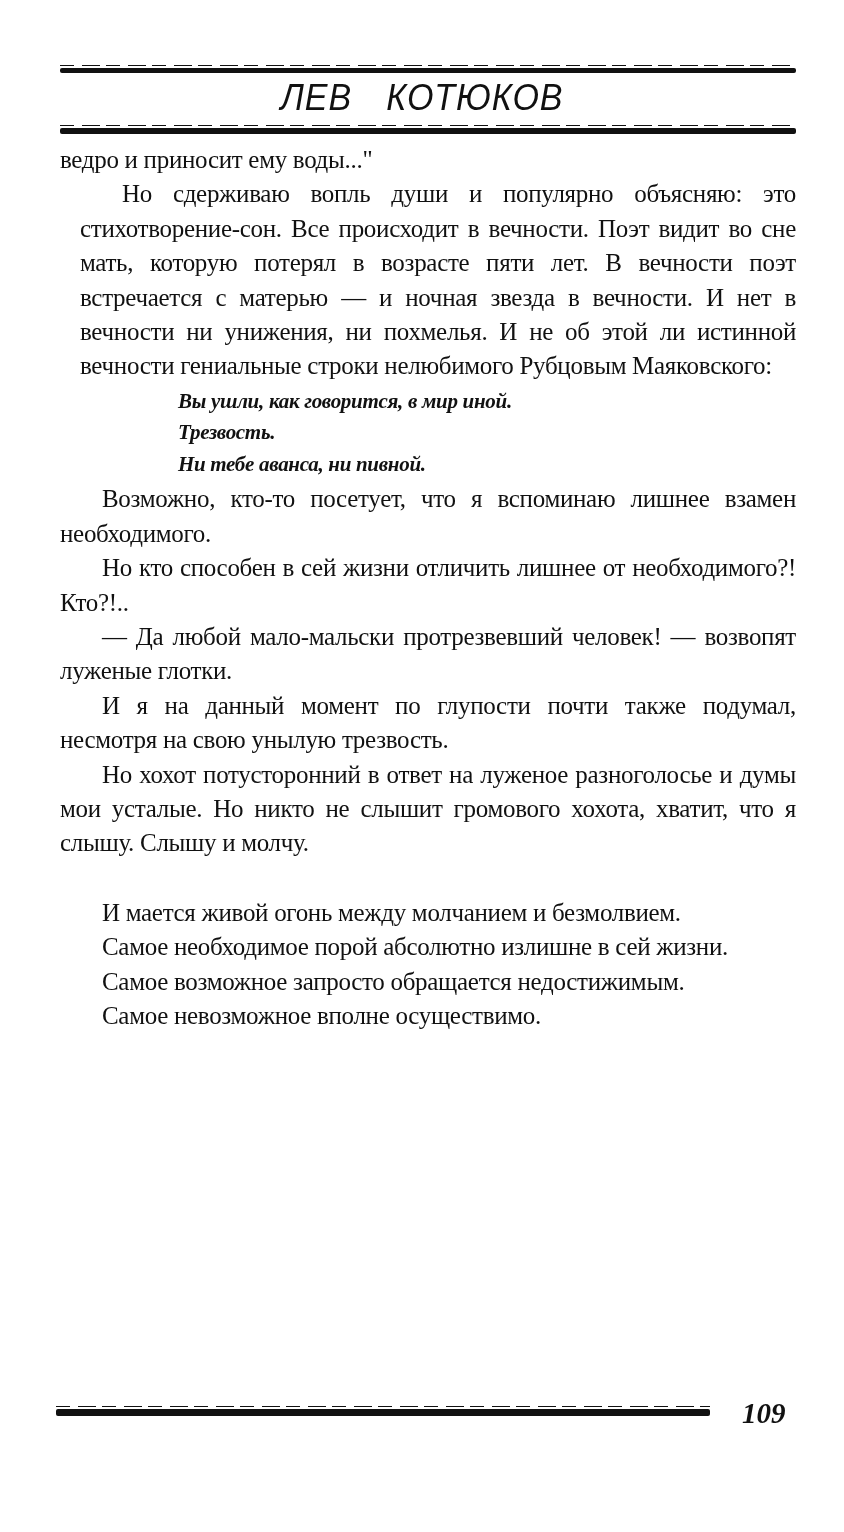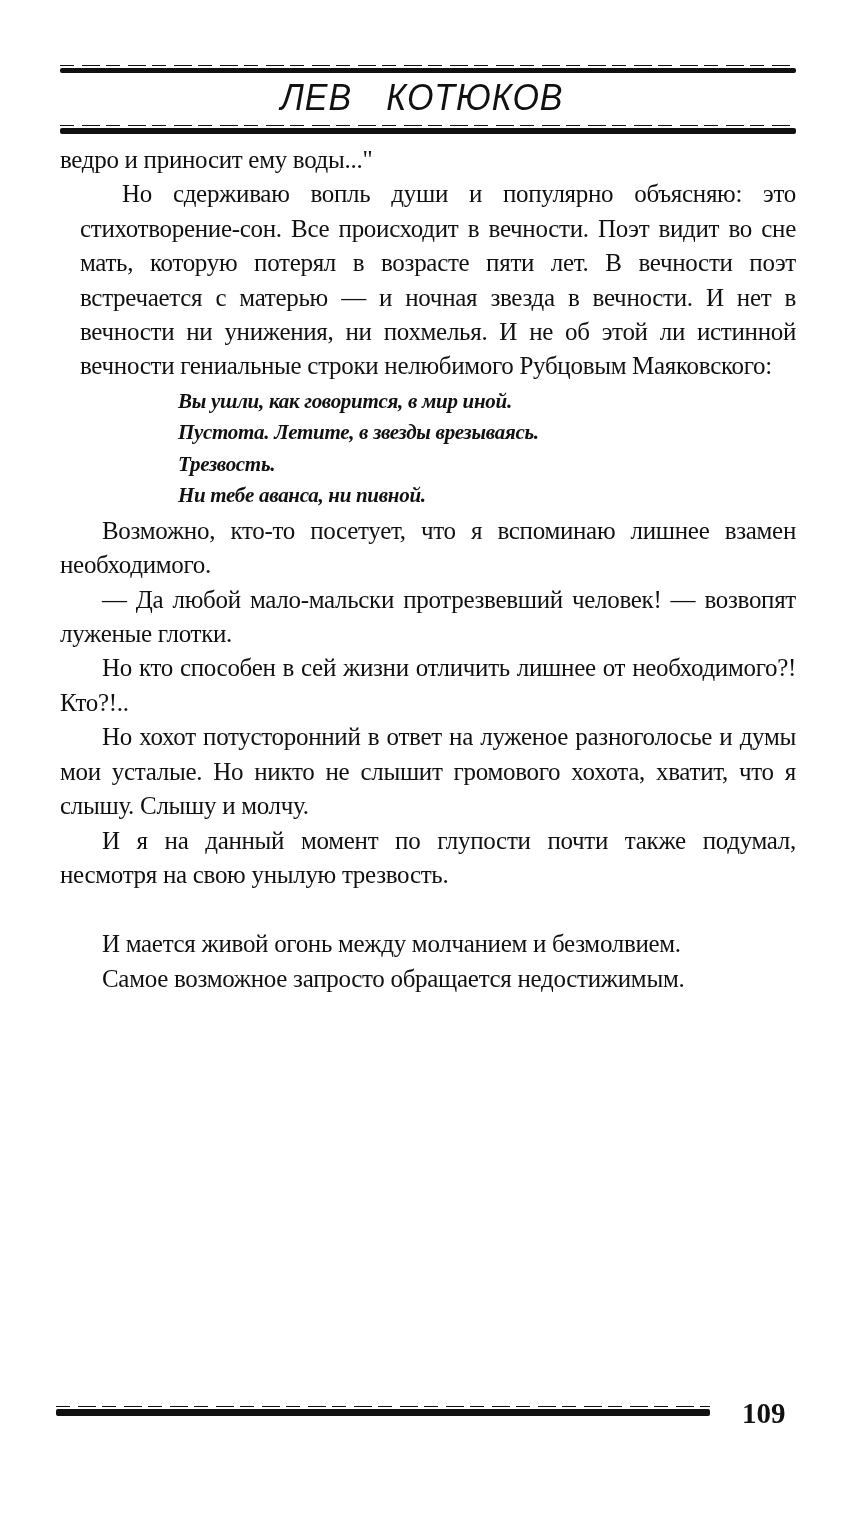--- a/index.html
+++ b/index.html
@@ -71,49 +71,51 @@
       line-height: 31.5px;
       text-align: left;
       font-family: Liberation Serif, serif;
     }
     .poem div { margin: 0; }
     .gap { height: 35px; }
     .page-number {
       position: absolute;
       top: 1396px;
       left: 742px;
+      font-style: italic;
       font-weight: bold;
       font-size: 29px;
       line-height: 34px;
     }
   </style>
 </head>
 <body>
 
 <div class="rule top"></div>
 <div class="running-head">ЛЕВ  КОТЮКОВ</div>
 <div class="rule under"></div>
 
 <div class="page-text">
   <p class="noindent">ведро и приносит ему воды..."</p>
   <p class="last">Но сдерживаю вопль души и популярно объясняю: это стихотворение-сон. Все происходит в вечности. Поэт видит во сне мать, которую потерял в возрасте пяти лет. В вечности поэт встречается с матерью  — и ночная звезда в вечности. И нет в вечности ни унижения, ни похмелья. И не об этой ли истинной вечности гениальные строки нелюбимого Рубцовым Маяковского:</p>
 
   <div class="poem">
     <div>Вы ушли, как говорится, в мир иной.</div>
-    <div>Пустота. Летите, в звезды врезываясь.</div>
     <div>Трезвость.</div>
     <div>Ни тебе аванса, ни пивной.</div>
   </div>
 
   <p>Возможно, кто-то посетует, что я вспоминаю лишнее взамен необходимого.</p>
+  <p>Но кто способен в сей жизни отличить лишнее от необходимого?! Кто?!..</p>
   <p>— Да любой мало-мальски протрезвевший человек! — возвопят   луженые глотки.</p>
-  <p>Но кто способен в сей жизни отличить лишнее от необходимого?! Кто?!..</p>
+  <p>И я на данный момент по глупости почти также подумал, несмотря на свою унылую трезвость.</p>
   <p>Но хохот потусторонний в ответ на луженое разноголосье и думы мои усталые. Но никто не слышит громового хохота, хватит, что я слышу. Слышу и молчу.</p>
-  <p>И я на данный момент по глупости почти также подумал, несмотря на свою унылую трезвость.</p>
 
   <div class="gap"></div>
 
   <p>И мается живой огонь между молчанием и безмолвием.</p>
+  <p>Самое необходимое порой абсолютно излишне в сей жизни.</p>
   <p>Самое возможное запросто обращается недостижимым.</p>
+  <p>Самое невозможное вполне осуществимо.</p>
 </div>
 
 <div class="rule bottom"></div>
 <div class="page-number">109</div>
 
 </body></html>

